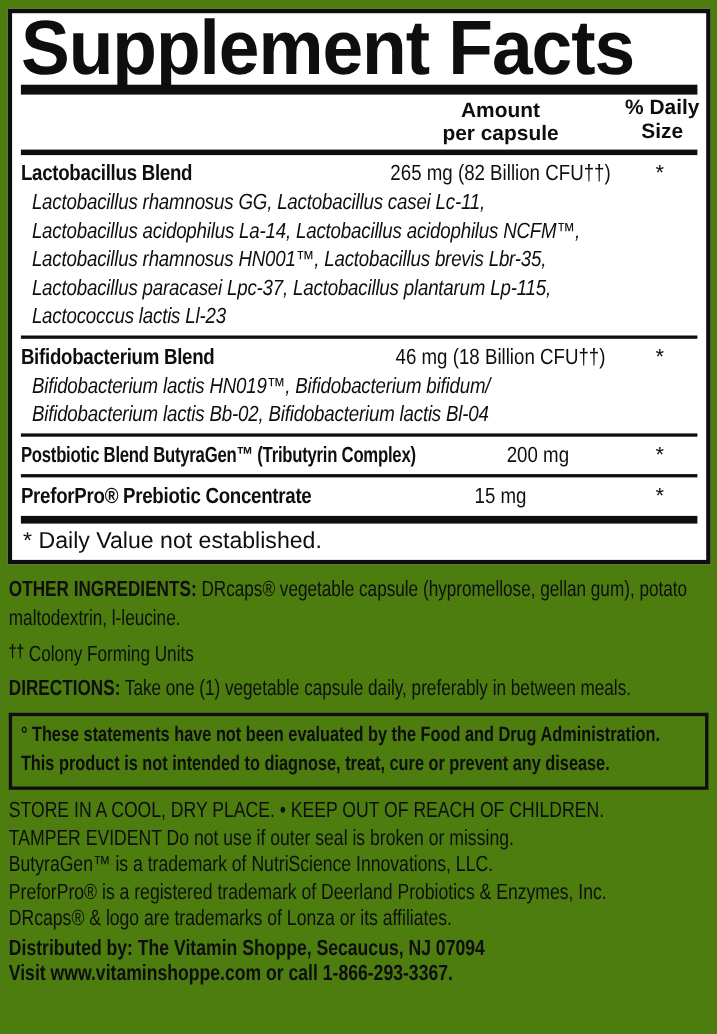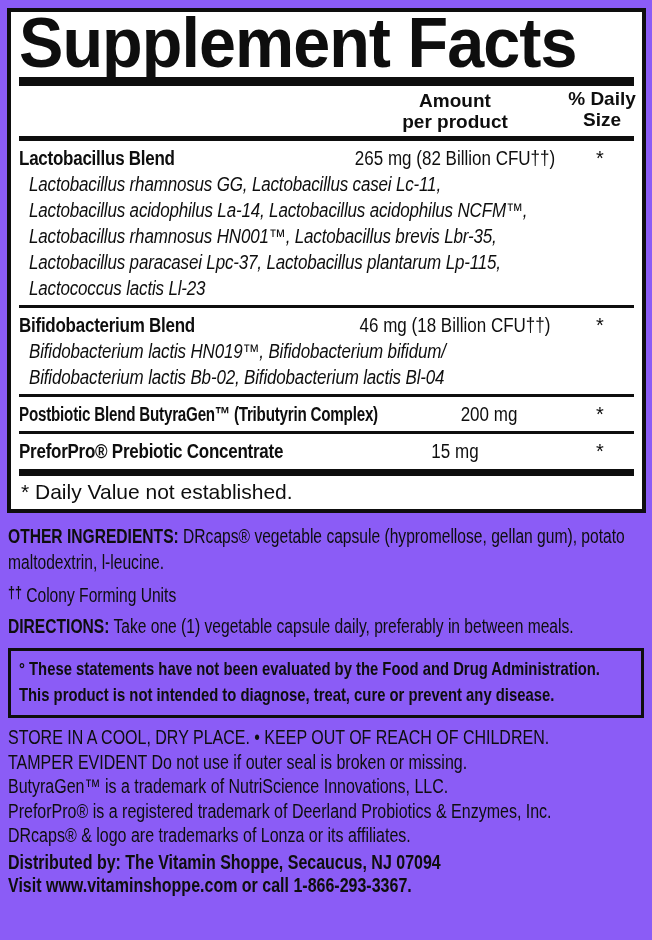--- a/index.html
+++ b/index.html
@@ -1,17 +1,17 @@
 <!DOCTYPE html>
 <html><head>
 <meta charset="utf-8">
 <style>
   html,body{margin:0;padding:0;background:#ffffff;}
   .canvas{
-    position:relative;width:652px;height:940px;background:#8b5cf6;
+    position:relative;width:652px;height:940px;background:#4d7c0f;
     color:#0e0e0e;font-family:"Liberation Sans",sans-serif;overflow:hidden;
   }
   
   .facts-box{margin:8px 6px 0 7px;border:4px solid #0e0e0e;padding:2px 8px 5px 8px;background:#fff;}
   .title{
     margin:0;font-size:70px;font-weight:bold;line-height:58px;letter-spacing:-1px;
     transform:scaleX(.95);transform-origin:0 0;white-space:nowrap;
   }
   .serving{font-size:23px;font-weight:bold;line-height:26px;margin-top:4px;letter-spacing:-.5px;}
   .bar{background:#0e0e0e;height:9px;margin-top:5px;}
@@ -65,21 +65,21 @@
 <div class="canvas">
 
   <div class="facts-box">
     <h1 class="title">Supplement Facts</h1>
 
     <div class="bar"></div>
 
     <div class="hdr">
       <div class="hdr-amt">
         <div>Amount</div>
-        <div>per product</div>
+        <div>per capsule</div>
       </div>
       <div class="hdr-dv">
         <div>% Daily</div>
         <div>Size</div>
       </div>
     </div>
 
     <div class="bar bar-med"></div>
 
     <div class="row">

